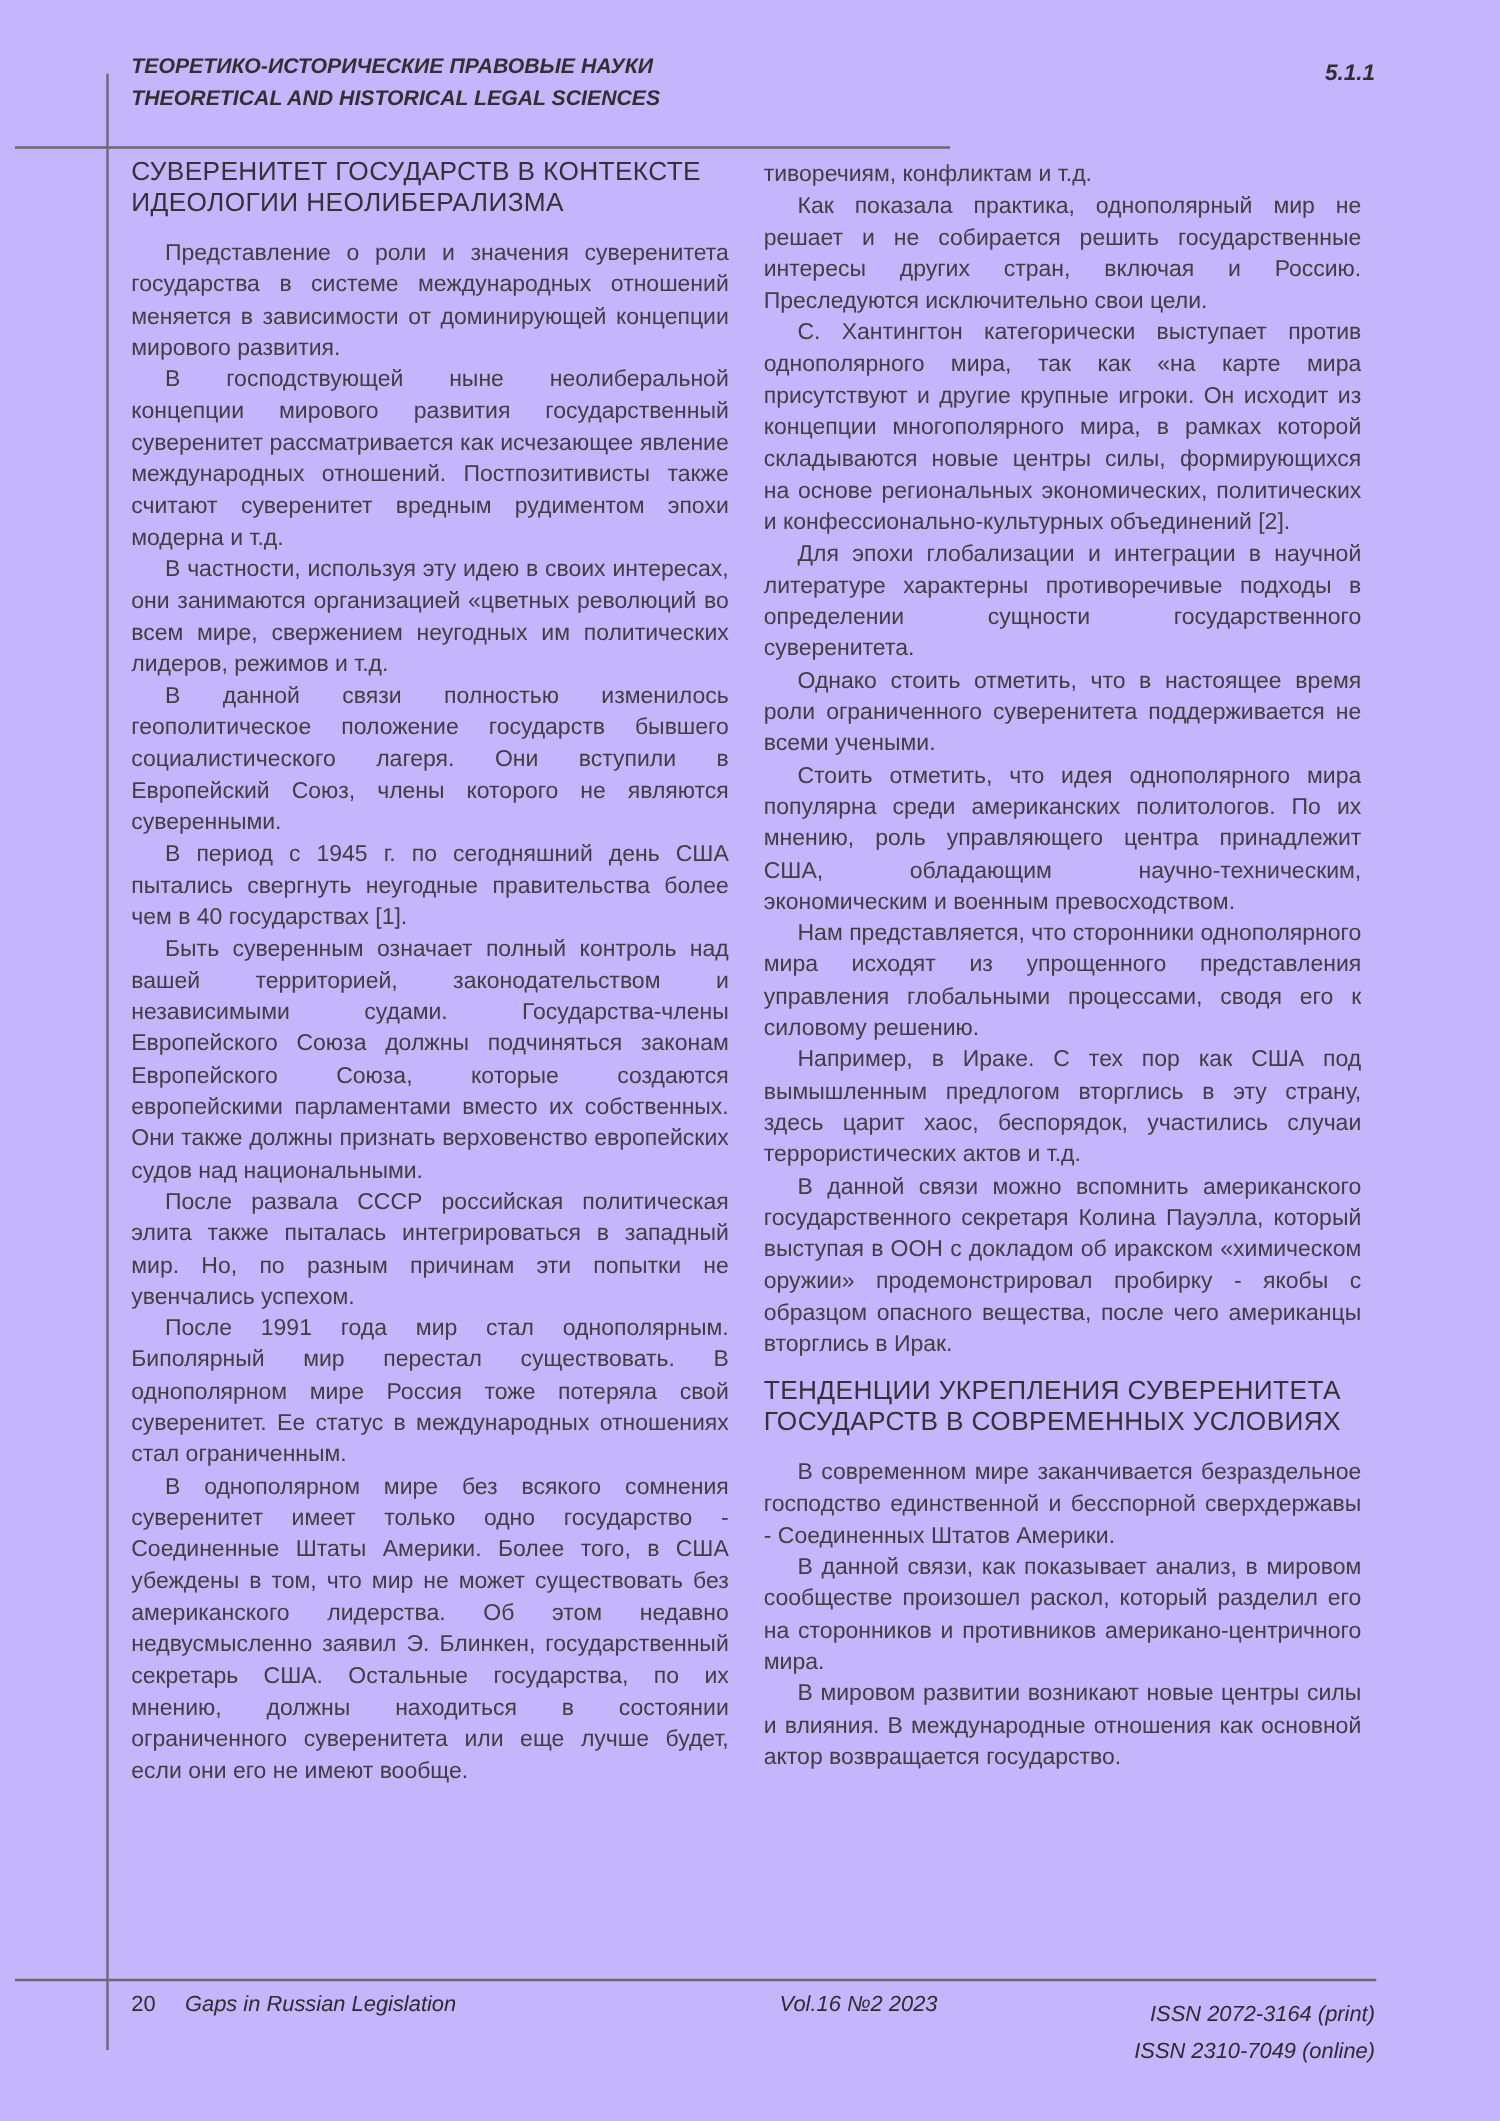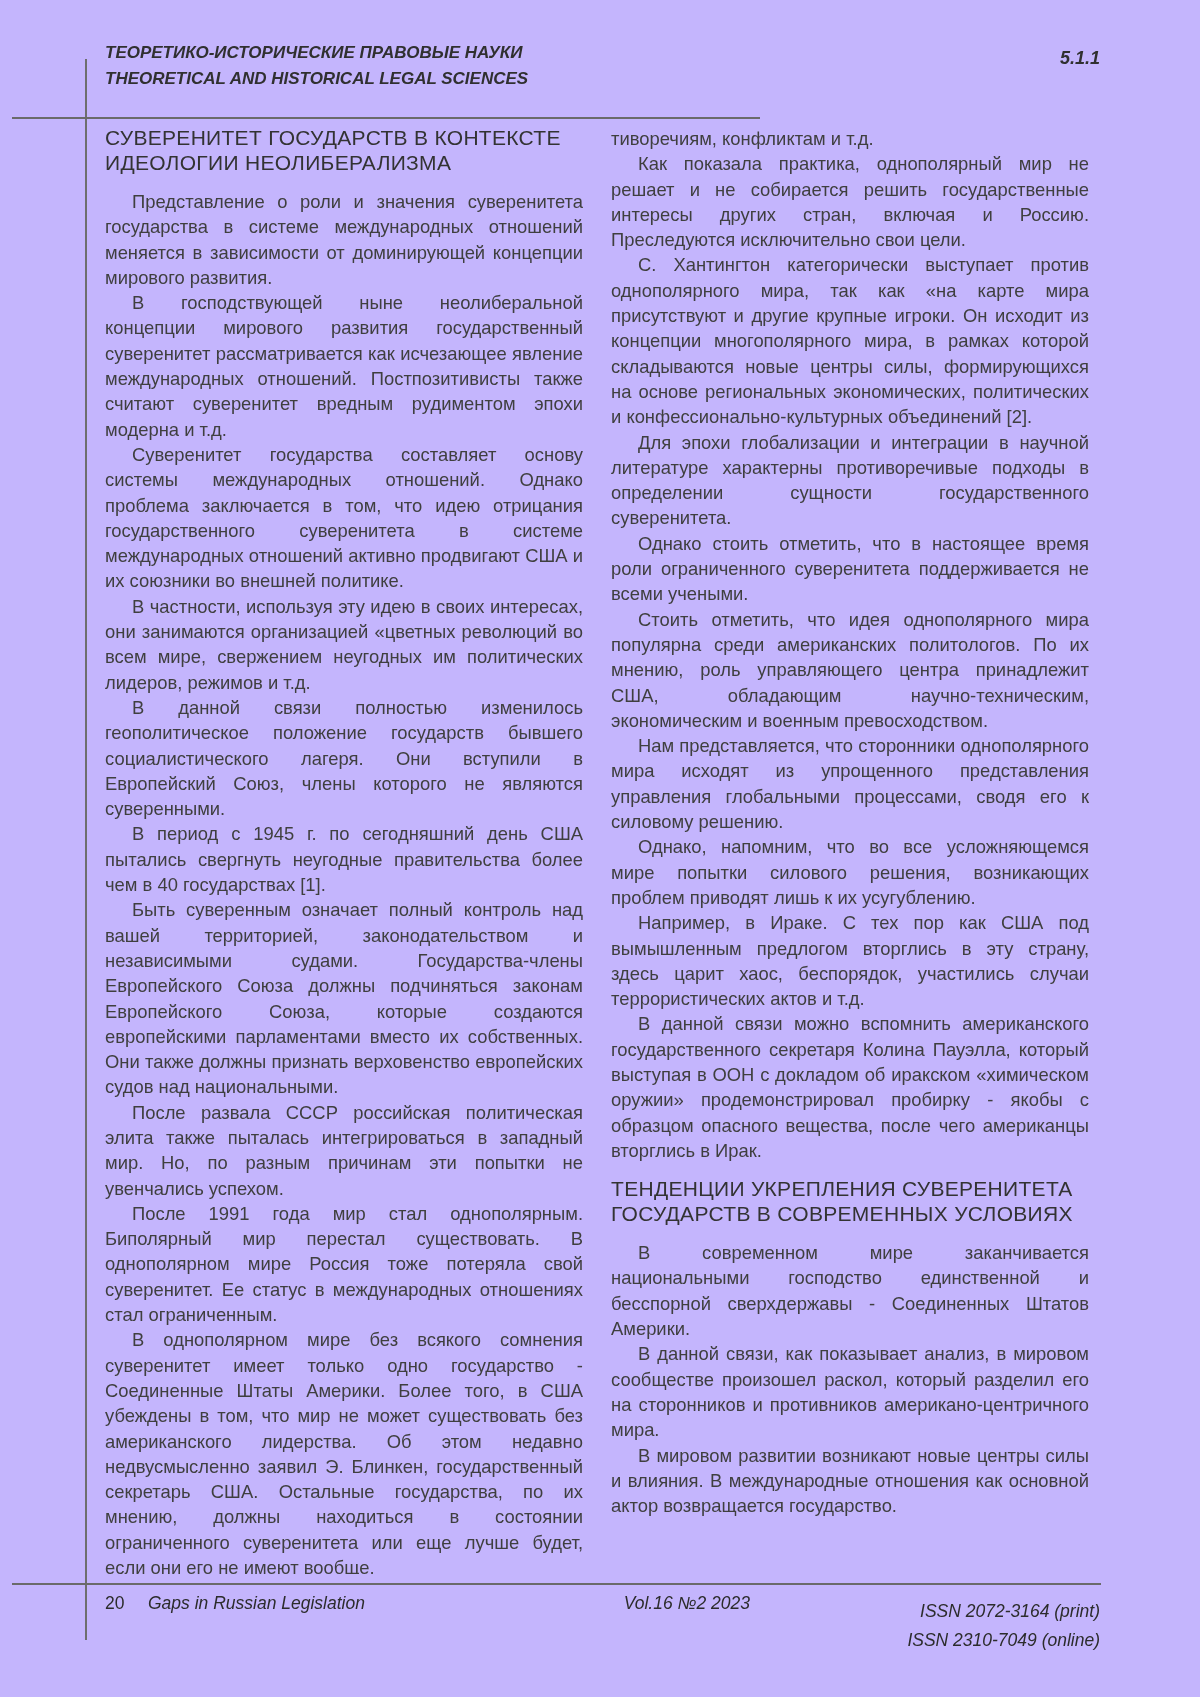--- a/index.html
+++ b/index.html
@@ -64,42 +64,40 @@
     <div>ТЕОРЕТИКО-ИСТОРИЧЕСКИЕ ПРАВОВЫЕ НАУКИ</div>
     <div>THEORETICAL AND HISTORICAL LEGAL SCIENCES</div>
   </div>
   <div class="section-code">5.1.1</div>
 
   <div class="columns">
     <div class="col" id="col-left">
         <h2>СУВЕРЕНИТЕТ ГОСУДАРСТВ В КОНТЕКСТЕ ИДЕОЛОГИИ НЕОЛИБЕРАЛИЗМА</h2>
         <p>Представление о роли и значения суверенитета государства в системе международных отношений меняется в зависимости от доминирующей концепции мирового развития.</p>
         <p>В господствующей ныне неолиберальной концепции мирового развития государственный суверенитет рассматривается как исчезающее явление международных отношений. Постпозитивисты также считают суверенитет вредным рудиментом эпохи модерна и т.д.</p>
-        <p>Суверенитет государства составляет основу системы международных отношений. Однако проблема заключается в том, что идею отрицания государственного суверенитета в системе международных отношений активно продвигают США и их союзники во внешней политике.</p>
         <p>В частности, используя эту идею в своих интересах, они занимаются организацией «цветных революций во всем мире, свержением неугодных им политических лидеров, режимов и т.д.</p>
         <p>В данной связи полностью изменилось геополитическое положение государств бывшего социалистического лагеря. Они вступили в Европейский Союз, члены которого не являются суверенными.</p>
         <p>В период с 1945 г. по сегодняшний день США пытались свергнуть неугодные правительства более чем в 40 государствах [1].</p>
         <p>Быть суверенным означает полный контроль над вашей территорией, законодательством и независимыми судами. Государства-члены Европейского Союза должны подчиняться законам Европейского Союза, которые создаются европейскими парламентами вместо их собственных. Они также должны признать верховенство европейских судов над национальными.</p>
         <p>После развала СССР российская политическая элита также пыталась интегрироваться в западный мир. Но, по разным причинам эти попытки не увенчались успехом.</p>
         <p>После 1991 года мир стал однополярным. Биполярный мир перестал существовать. В однополярном мире Россия тоже потеряла свой суверенитет. Ее статус в международных отношениях стал ограниченным.</p>
         <p>В однополярном мире без всякого сомнения суверенитет имеет только одно государство - Соединенные Штаты Америки. Более того, в США убеждены в том, что мир не может существовать без американского лидерства. Об этом недавно недвусмысленно заявил Э. Блинкен, государственный секретарь США. Остальные государства, по их мнению, должны находиться в состоянии ограниченного суверенитета или еще лучше будет, если они его не имеют вообще.</p>
       </div>
     <div class="col" id="col-right">
         <p class="fragment">тиворечиям, конфликтам и т.д.</p>
         <p>Как показала практика, однополярный мир не решает и не собирается решить государственные интересы других стран, включая и Россию. Преследуются исключительно свои цели.</p>
         <p>С. Хантингтон категорически выступает против однополярного мира, так как «на карте мира присутствуют и другие крупные игроки. Он исходит из концепции многополярного мира, в рамках которой складываются новые центры силы, формирующихся на основе региональных экономических, политических и конфессионально-культурных объединений [2].</p>
         <p>Для эпохи глобализации и интеграции в научной литературе характерны противоречивые подходы в определении сущности государственного суверенитета.</p>
         <p>Однако стоить отметить, что в настоящее время роли ограниченного суверенитета поддерживается не всеми учеными.</p>
         <p>Стоить отметить, что идея однополярного мира популярна среди американских политологов. По их мнению, роль управляющего центра принадлежит США, обладающим научно-техническим, экономическим и военным превосходством.</p>
         <p>Нам представляется, что сторонники однополярного мира исходят из упрощенного представления управления глобальными процессами, сводя его к силовому решению.</p>
-        <p>Однако, напомним, что во все усложняющемся мире попытки силового решения, возникающих проблем приводят лишь к их усугублению.</p>
         <p>Например, в Ираке. С тех пор как США под вымышленным предлогом вторглись в эту страну, здесь царит хаос, беспорядок, участились случаи террористических актов и т.д.</p>
         <p>В данной связи можно вспомнить американского государственного секретаря Колина Пауэлла, который выступая в ООН с докладом об иракском «химическом оружии» продемонстрировал пробирку - якобы с образцом опасного вещества, после чего американцы вторглись в Ирак.</p>
         <h2 class="heading2">ТЕНДЕНЦИИ УКРЕПЛЕНИЯ СУВЕРЕНИТЕТА ГОСУДАРСТВ В СОВРЕМЕННЫХ УСЛОВИЯХ</h2>
-        <p>В современном мире заканчивается национальными господство единственной и бесспорной сверхдержавы - Соединенных Штатов Америки.</p>
+        <p>В современном мире заканчивается безраздельное господство единственной и бесспорной сверхдержавы - Соединенных Штатов Америки.</p>
         <p>В данной связи, как показывает анализ, в мировом сообществе произошел раскол, который разделил его на сторонников и противников американо-центричного мира.</p>
         <p>В мировом развитии возникают новые центры силы и влияния. В международные отношения как основной актор возвращается государство.</p>
       </div>
   </div>
 
   <div class="footer">
     <span class="page-number">20</span>
     <span class="journal-name">Gaps in Russian Legislation</span>
     <span class="volume-info">Vol.16 №2 2023</span>
     <span class="issn-block">

